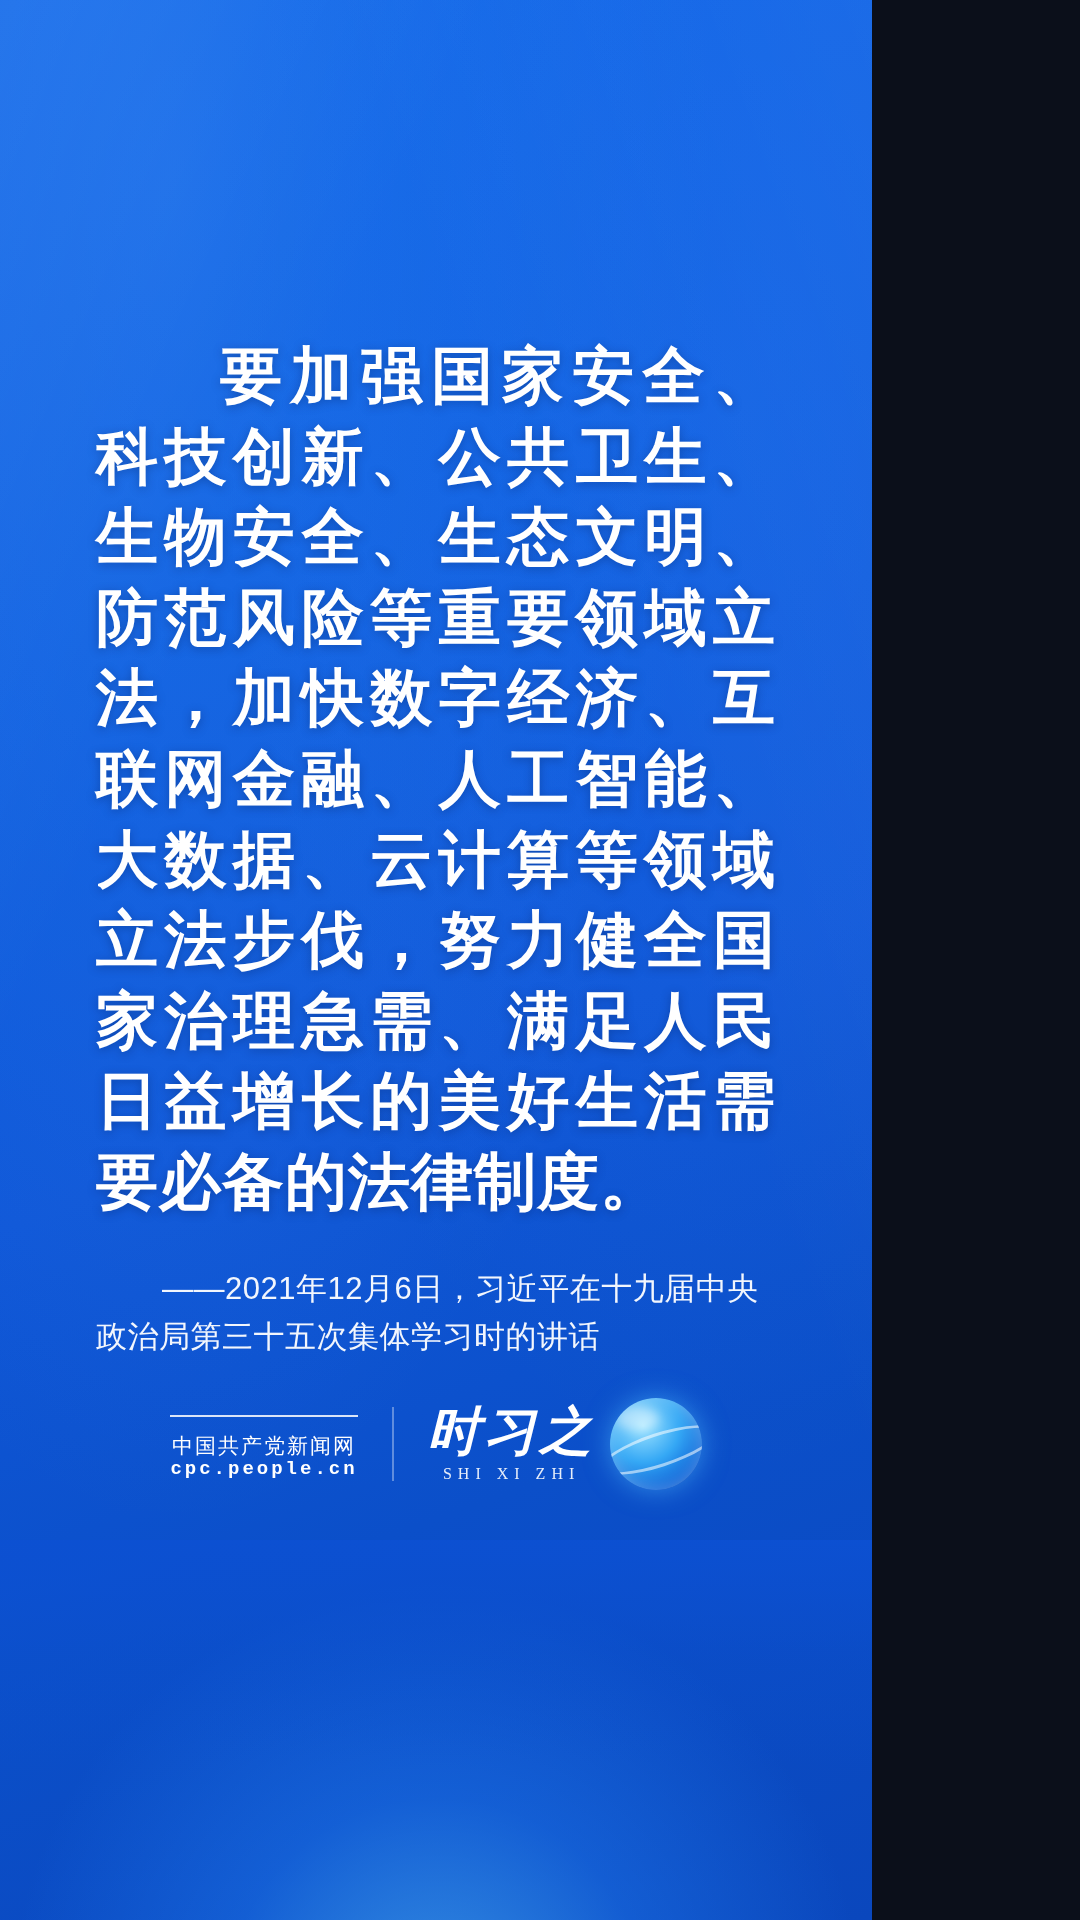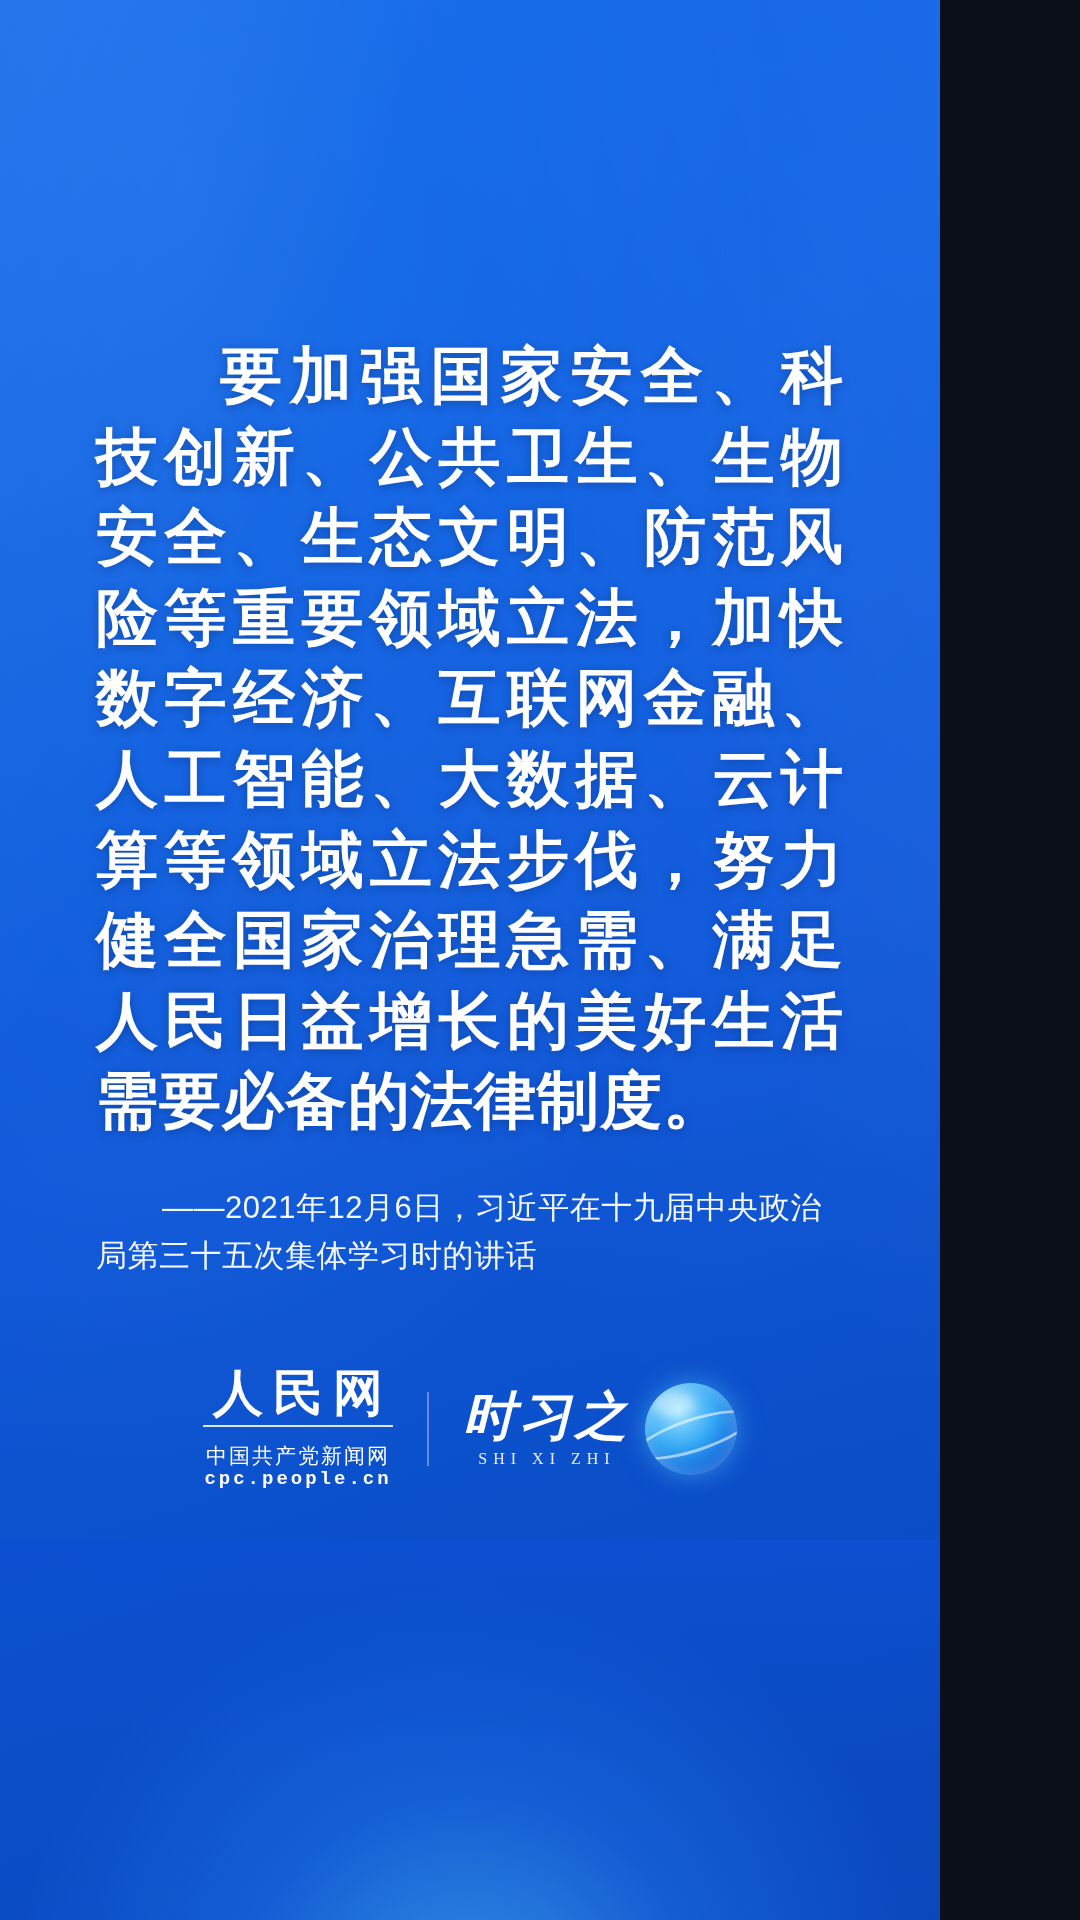--- a/index.html
+++ b/index.html
@@ -2,21 +2,21 @@
 <html lang="zh"><head>
 <meta charset="utf-8">
 <style>
   html, body {
     margin: 0;
     padding: 0;
     background: #0b0f1a;
   }
   .poster {
     position: relative;
-    width: 940px;
+    width: 872px;
     height: 1920px;
     overflow: hidden;
     background: linear-gradient(160deg, #0a62e8 0%, #0a5ce0 30%, #0f57d8 55%, #0b4fc9 75%, #0a47bd 100%);
     font-family: "Liberation Sans", "DejaVu Sans", sans-serif;
   }
 
   
   .streaks {
     position: absolute;
     inset: 0;
@@ -187,21 +187,20 @@
   <div class="glow-bottom"></div>
 
   <div class="quote-block">
     <div class="quote-text">要加强国家安全、科技创新、公共卫生、生物安全、生态文明、防范风险等重要领域立法，加快数字经济、互联网金融、人工智能、大数据、云计算等领域立法步伐，努力健全国家治理急需、满足人民日益增长的美好生活需要必备的法律制度。</div>
     <div class="attribution">——2021年12月6日，习近平在十九届中央政治局第三十五次集体学习时的讲话</div>
   </div>
 
   <div class="footer">
 
     <div class="people-logo">
-      <div class="cn">人民网</div>
       <div class="rule"></div>
       <div class="sub">中国共产党新闻网</div>
       <div class="url">cpc.people.cn</div>
     </div>
 
     <div class="divider-dot"></div>
 
     <div class="shixi">
       <div class="word">
         <div class="big">时习之</div>

